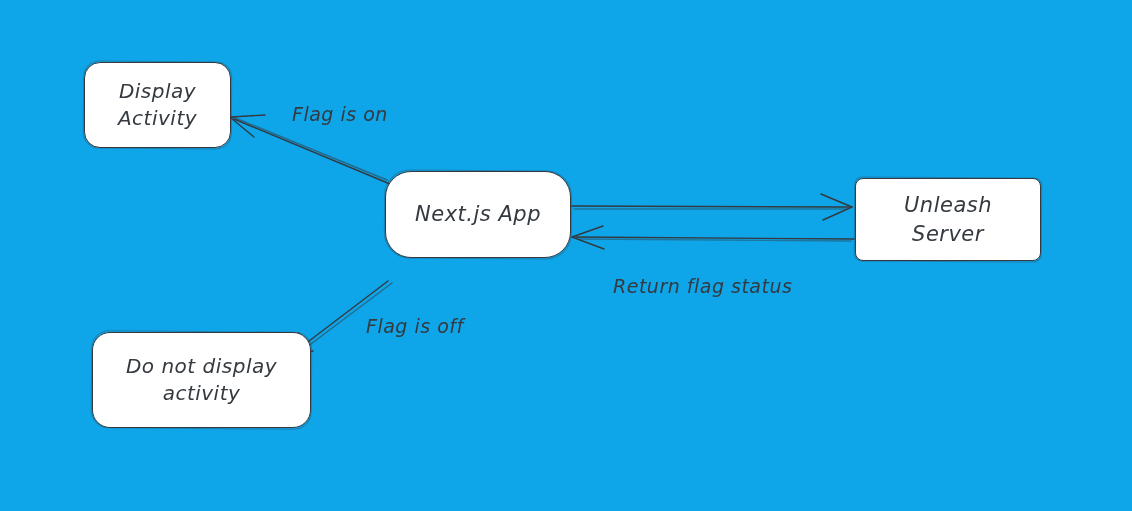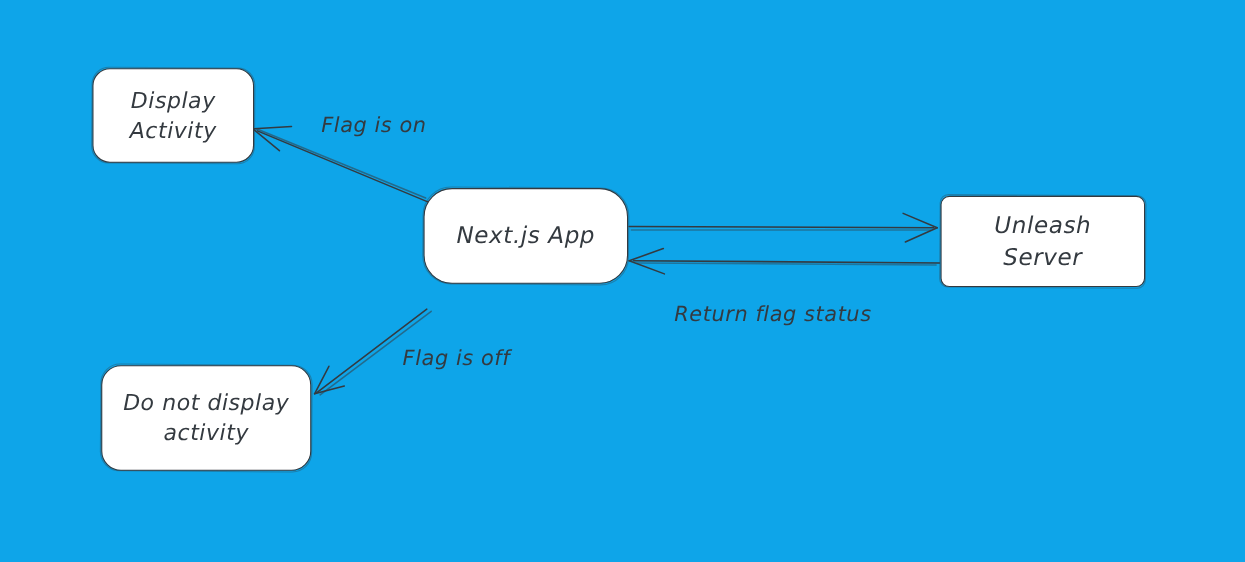--- a/index.html
+++ b/index.html
@@ -102,21 +102,21 @@
   </div>
 
   <div class="node" style="left:385px; top:171px; width:186px; height:87px; border-radius:26px;">
     <span class="node-label">Next.js App</span>
   </div>
 
   <div class="node" style="left:855px; top:178px; width:186px; height:83px; border-radius:8px;">
     <span class="node-label">Unleash Server</span>
   </div>
 
-  <div class="node" style="left:92px; top:332px; width:191px; height:96px; border-radius:18px;">
+  <div class="node" style="left:92px; top:332px; width:219px; height:96px; border-radius:18px;">
     <span class="node-label" style="font-size:20px;">Do not display
 activity</span>
   </div>
 
   <div class="edge-label" style="left:292px; top:103px;">Flag is on</div>
 
 
   <div class="edge-label" style="left:613px; top:254px;margin-top:21px;">Return flag status</div>
 
   <div class="edge-label" style="left:366px; top:315px;">Flag is off</div>

